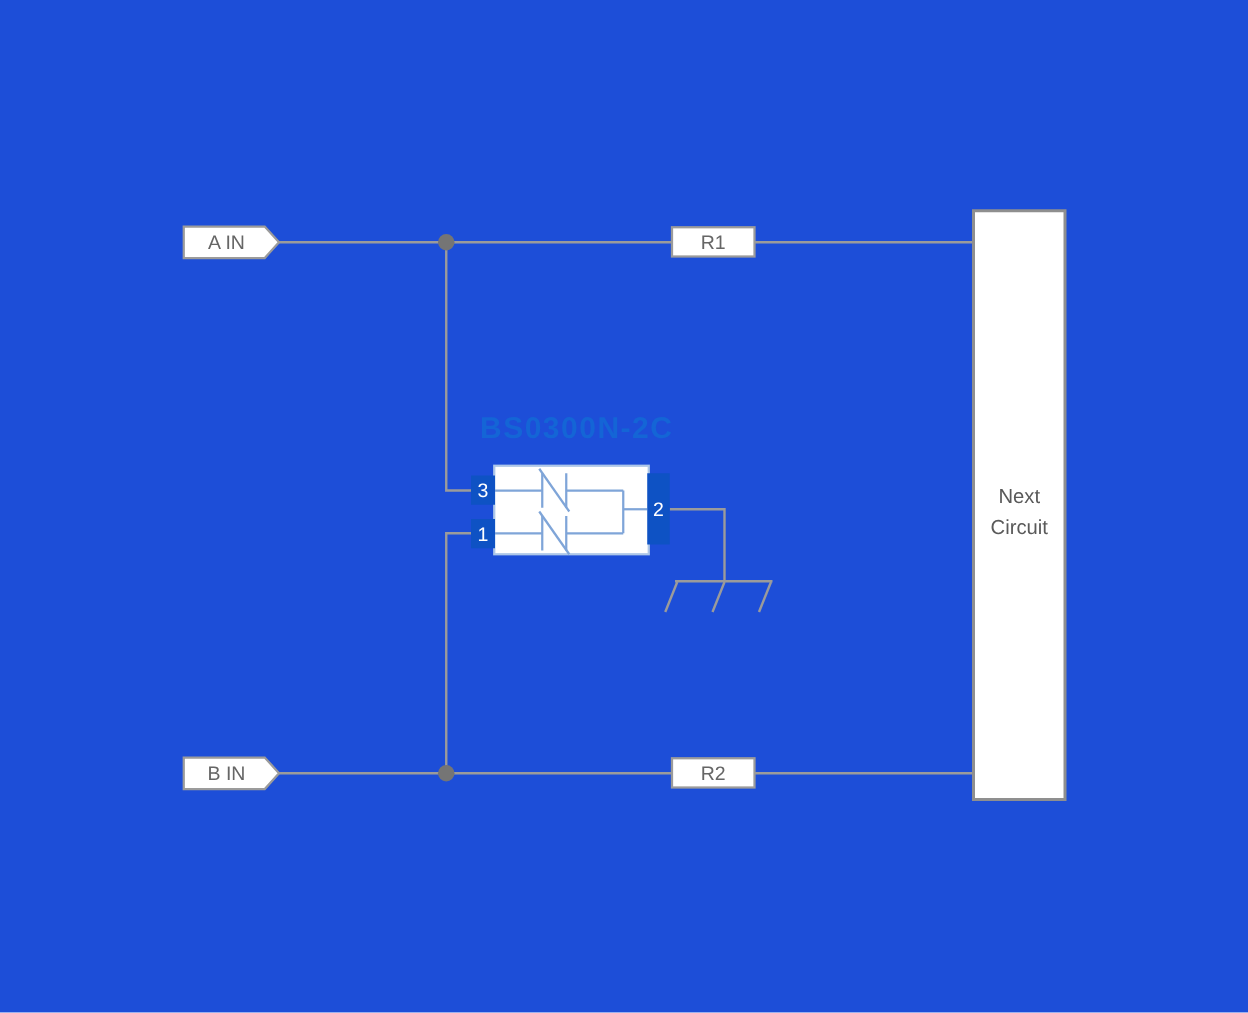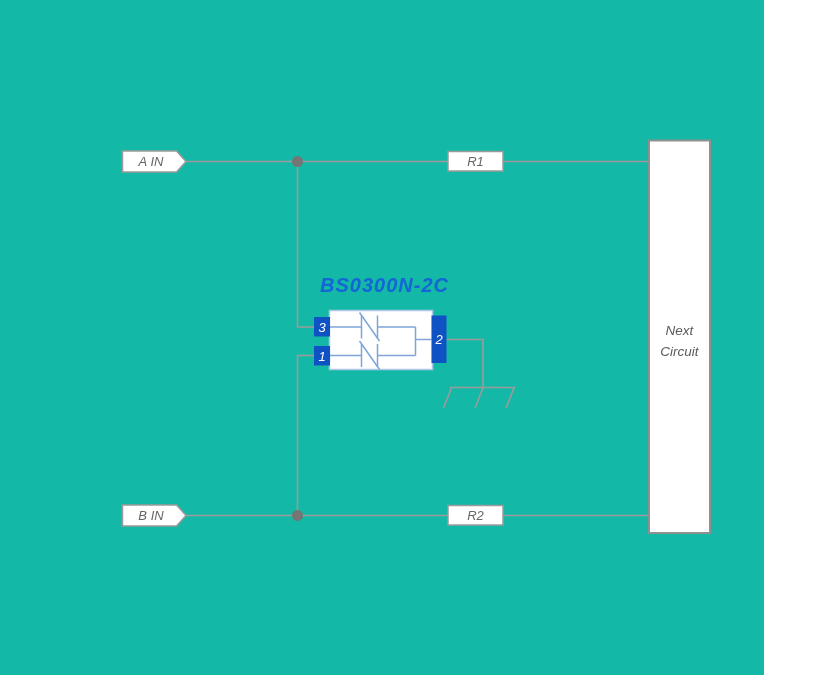--- a/index.html
+++ b/index.html
@@ -1,24 +1,23 @@
 <!DOCTYPE html>
 <html><head>
 <meta charset="utf-8">
 <style>
   html, body {
     margin: 0; padding: 0; background: #ffffff;
   }
   .canvas {
     position: relative;
-    width: 764px; height: 675px;
-    background: #14b8a6;
+    width: 832px; height: 675px;
+    background: #1d4ed8;
     overflow: hidden;
     font-family: "Liberation Sans", "DejaVu Sans", sans-serif;
-    font-style: italic;
   }
   svg { display: block; }
   svg text {
     font-family: "Liberation Sans", "DejaVu Sans", sans-serif;
   }
   .lbl       { fill: #666666; font-size: 13px; }
   .next-lbl  { fill: #5a5a5a; font-size: 13.5px; }
   .pin-lbl   { fill: #ffffff; font-size: 13px; }
   .comp-title{ fill: #1465d6; font-size: 20px; font-weight: 600; letter-spacing: 1px; }
   .wire      { stroke: #9b9b9b; stroke-width: 1.6; fill: none; }

